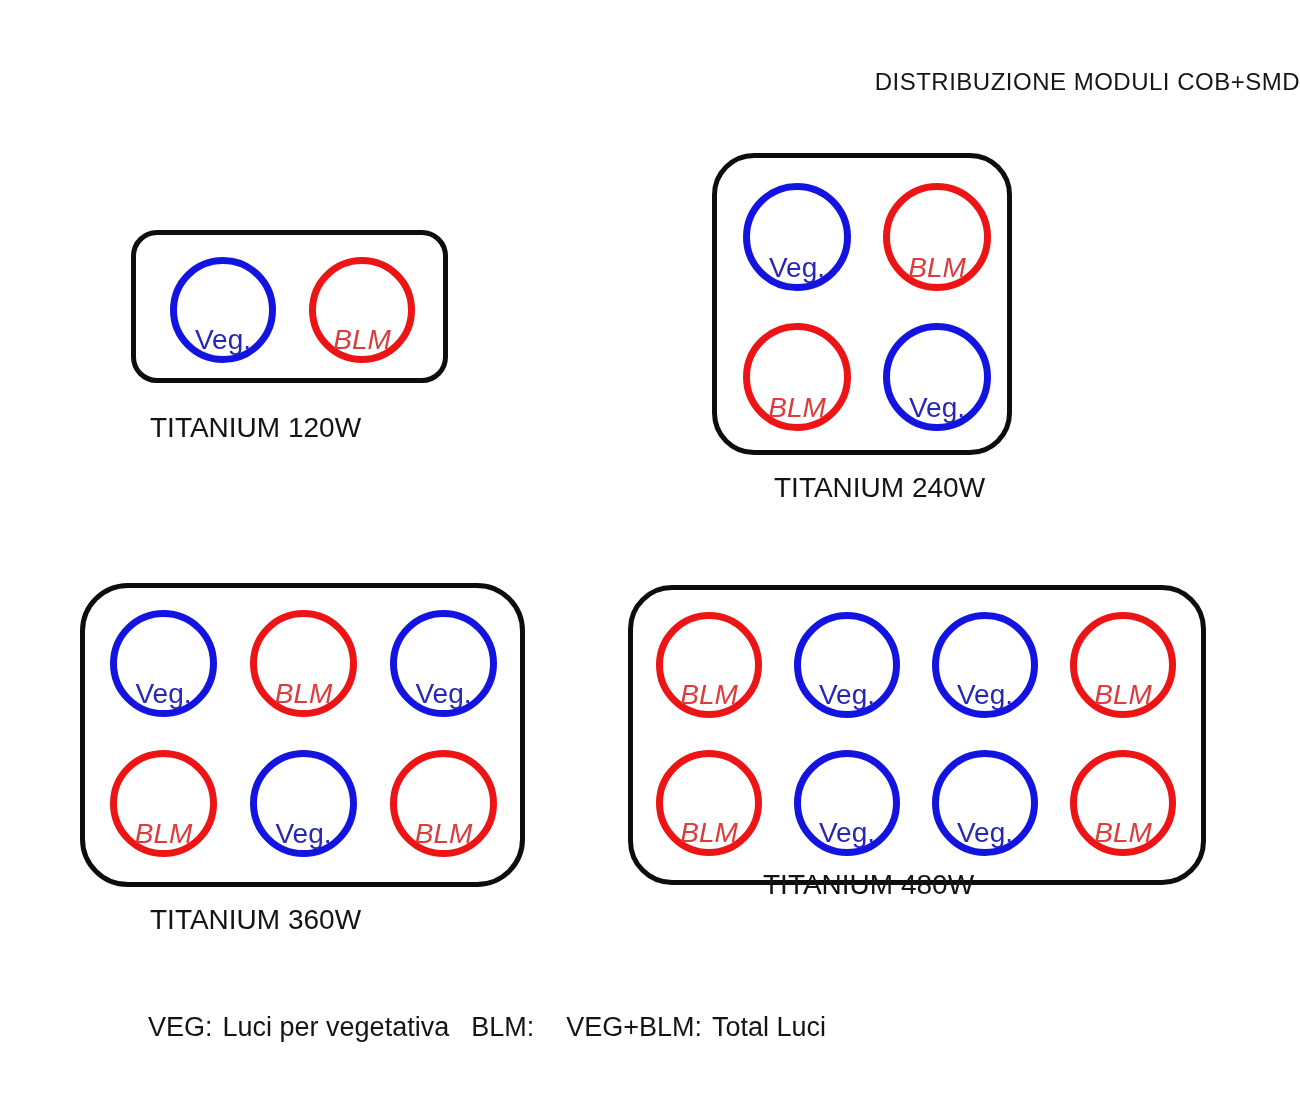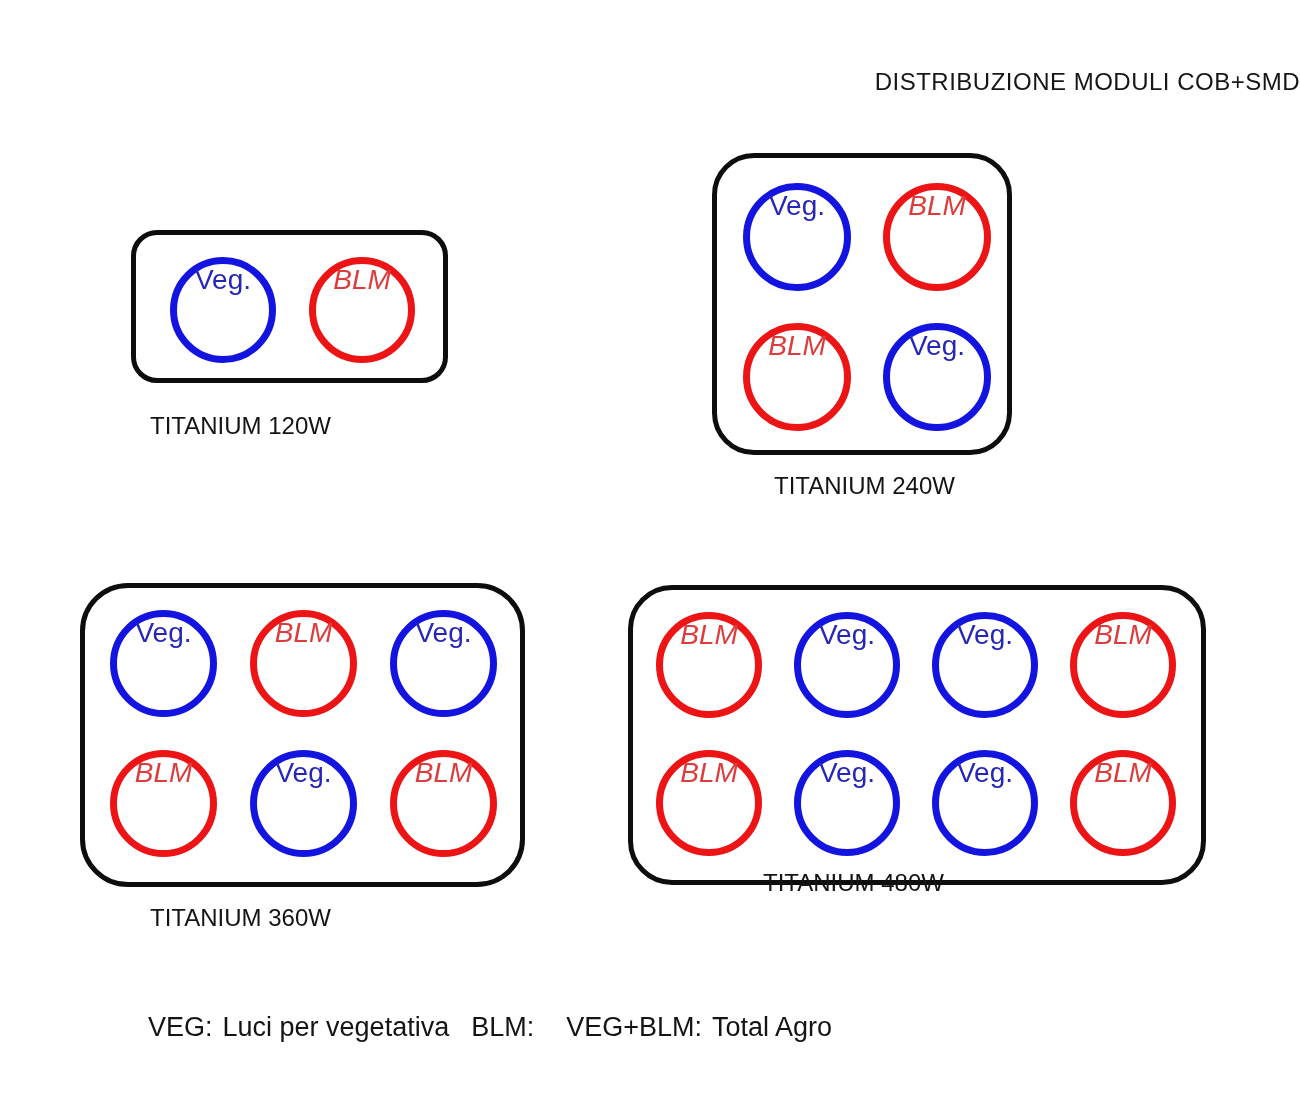--- a/index.html
+++ b/index.html
@@ -74,35 +74,35 @@
     row-gap: 32px;
     padding: 22px 0 0 23px;
   }
 
   .module {
     box-sizing: border-box;
     width: 106px;
     height: 106px;
     border-radius: 50%;
     display: flex;
-    align-items: flex-start;
+    align-items: flex-end;
     justify-content: center;
     background: #ffffff;
   }
   .panel-240 .module { width: 108px; height: 108px; }
   .panel-360 .module { width: 107px; height: 107px; }
   .module.veg { border: 7px solid var(--veg-ring, #1414e0); }
   .module.blm { border: 7px solid var(--blm-ring, #ec1414); }
   .module span { font-size: 28px; }
   .module.veg span { color: var(--veg-text, #2626b8); }
   .module.blm span { color: var(--blm-text, #dc3c3c); font-style: italic; }
 
   .panel-label {
     position: absolute;
-    font-size: 24px;
+    font-size: 28px;
     color: #141414;
     white-space: nowrap;
   }
   .label-120 { left: 150px; top: 412px; }
   .label-240 { left: 774px; top: 472px; }
   .label-360 { left: 150px; top: 904px; }
   .label-480 { left: 763px; top: 869px; }
 
   .legend {
     position: absolute;
@@ -202,17 +202,17 @@
   <div class="legend">
     <span class="legend-item">
         <span class="term">VEG:</span>
         <span class="desc">Luci per vegetativa</span>
       </span>
     <span class="legend-item">
         <span class="term">BLM:</span>
       </span>
     <span class="legend-item">
         <span class="term">VEG+BLM:</span>
-        <span class="desc">Total Agro</span>
+        <span class="desc">Total Luci</span>
       </span>
   </div>
 
 </div>
 
 </body></html>

